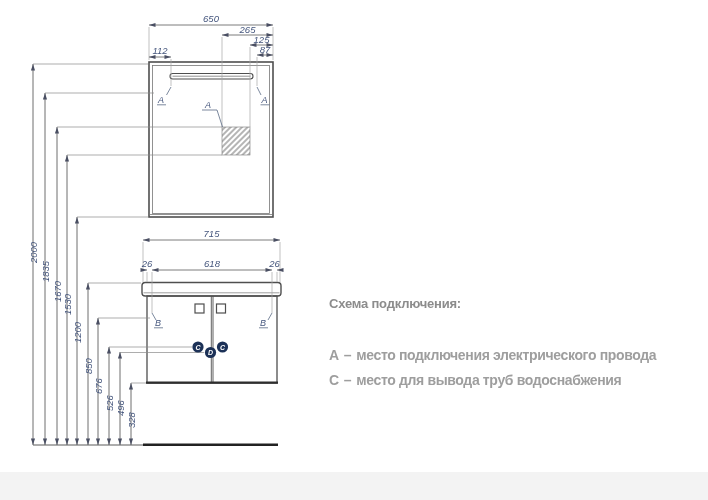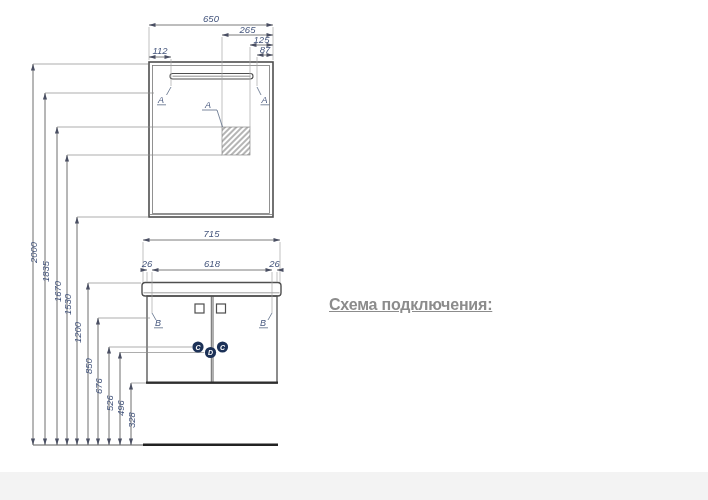--- a/index.html
+++ b/index.html
@@ -21,22 +21,22 @@
   }
   svg{position:absolute; left:0; top:0;}
   svg text{font-family:"Liberation Sans", sans-serif; font-style:italic; fill:var(--dim-text);}
   .dim-t{font-size:9.5px;}
   .mark-t{font-size:9px;}
   .circ-t{font-size:7px; font-weight:bold; fill:var(--marker-letter);}
   .legend{
     position:absolute; left:329px; top:296px; width:374px;
   }
   .legend-title{
-    font-size:16px; font-weight:700; color:var(--legend-title);
-    margin-bottom:36px; letter-spacing:-0.2px;text-decoration:underline;
+    font-size:13px; font-weight:700; color:var(--legend-title);
+    margin-bottom:36px; letter-spacing:-0.2px;
   }
   .legend-item{
     font-size:14px; font-weight:700; color:var(--legend-text);
     margin-bottom:8.5px; letter-spacing:-0.35px; white-space:nowrap;
   }
   .li-letter{color:var(--legend-text);}
   .li-sep{margin:0 5px;}
 </style>
 </head>
 <body>
@@ -189,15 +189,21 @@
       <circle cx="222.5" cy="347" r="5.6" fill="var(--marker-circle)"></circle>
       <text class="circ-t" x="198" y="349.7" text-anchor="middle">C</text>
       <text class="circ-t" x="210.5" y="355.2" text-anchor="middle">D</text>
       <text class="circ-t" x="222.5" y="349.7" text-anchor="middle">C</text>
     </g>
   </svg>
 
   <div class="legend">
     <div class="legend-title">Схема подключения:</div>
 
+    <div class="legend-item">
+      <span class="li-letter">A</span><span class="li-sep">–</span><span class="li-text">место подключения электрического провода</span>
+    </div>
+    <div class="legend-item">
+      <span class="li-letter">C</span><span class="li-sep">–</span><span class="li-text">место для вывода труб водоснабжения</span>
+    </div>
   </div>
 
 </div>
 
 </body></html>

